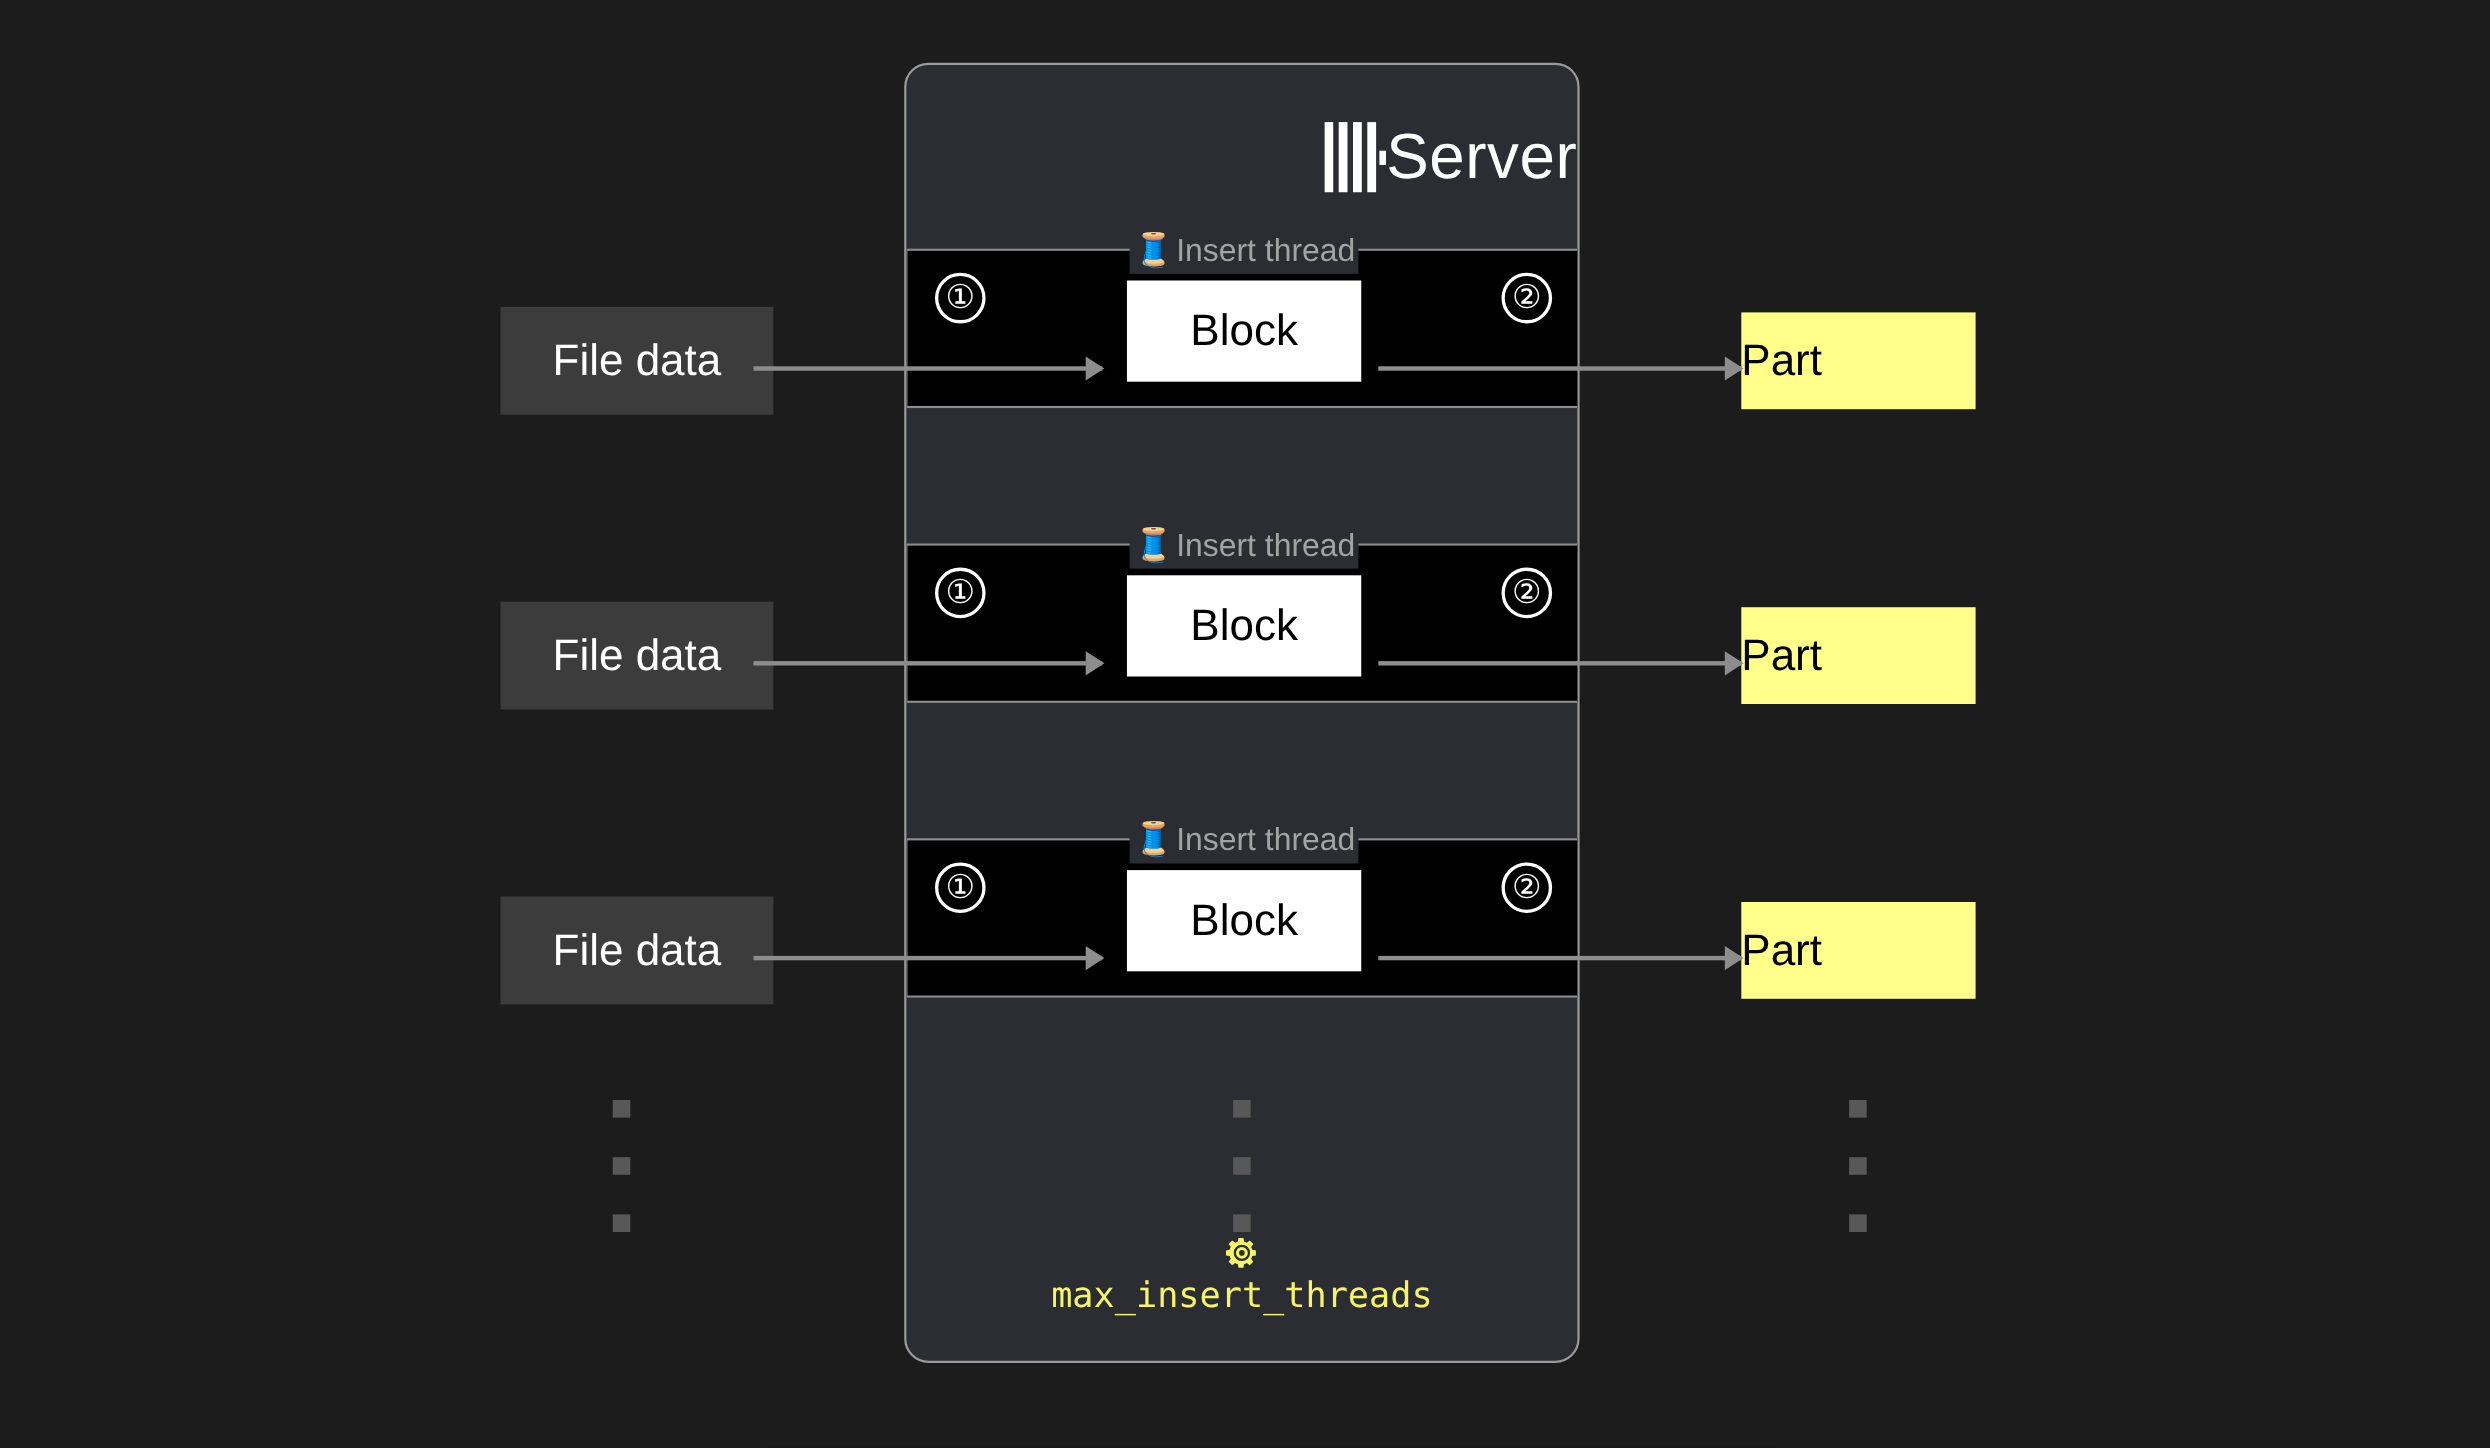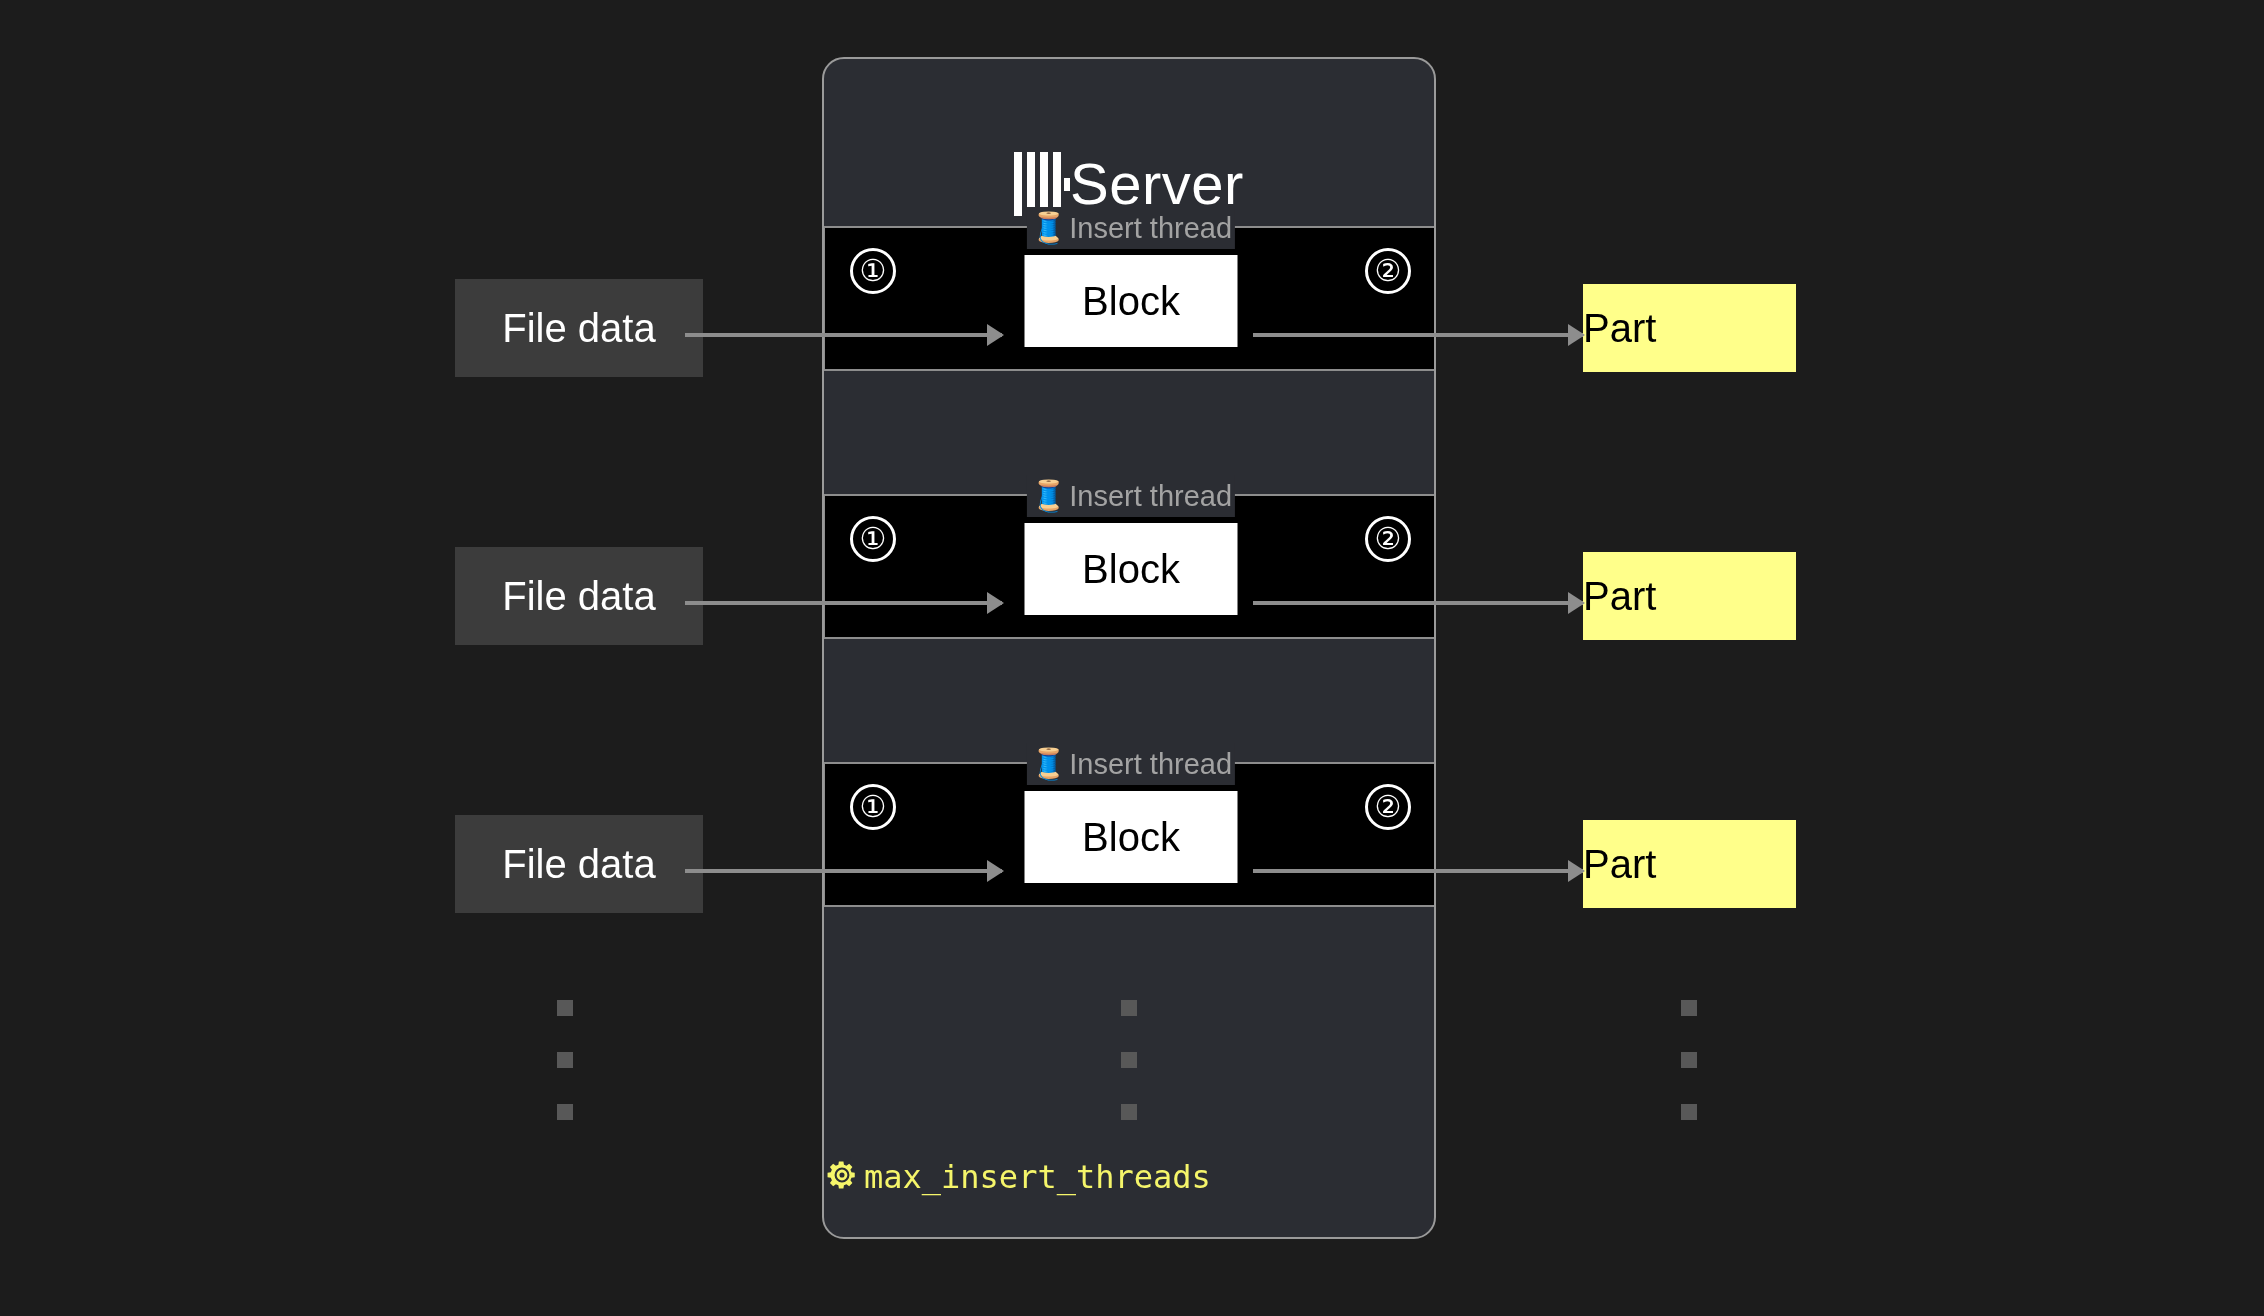--- a/index.html
+++ b/index.html
@@ -36,22 +36,21 @@
   }
 
   #server-header {
     position: absolute;
     left: 0;
     top: 0;
     width: 100%;
     height: 168px;
     display: flex;
     align-items: center;
-    justify-content: center;
-    margin-top: 41px;
+    justify-content: flex-end;
   }
 
   #ch-logo {
     display: block;
     width: 56px;
     height: 64px;
   }
 
   #server-title {
     font-size: 58px;
@@ -209,22 +208,22 @@
   .ellipsis.center { left: 1121px; top: 1000px; }
   .ellipsis.right  { left: 1681px; top: 1000px; }
 
   
   #setting-footer {
     position: absolute;
     left: 0;
     bottom: 44px;
     width: 100%;
     display: flex;
-    flex-direction: row;
-    align-items: flex-end;
+    flex-direction: column;
+    align-items: center;
     gap: 4px;
   }
   #gear-icon-wrap {
     width: 36px;
     height: 36px;
     display: flex;
     align-items: center;
     justify-content: center;
   }
   #gear-icon-wrap svg { display: block; }

